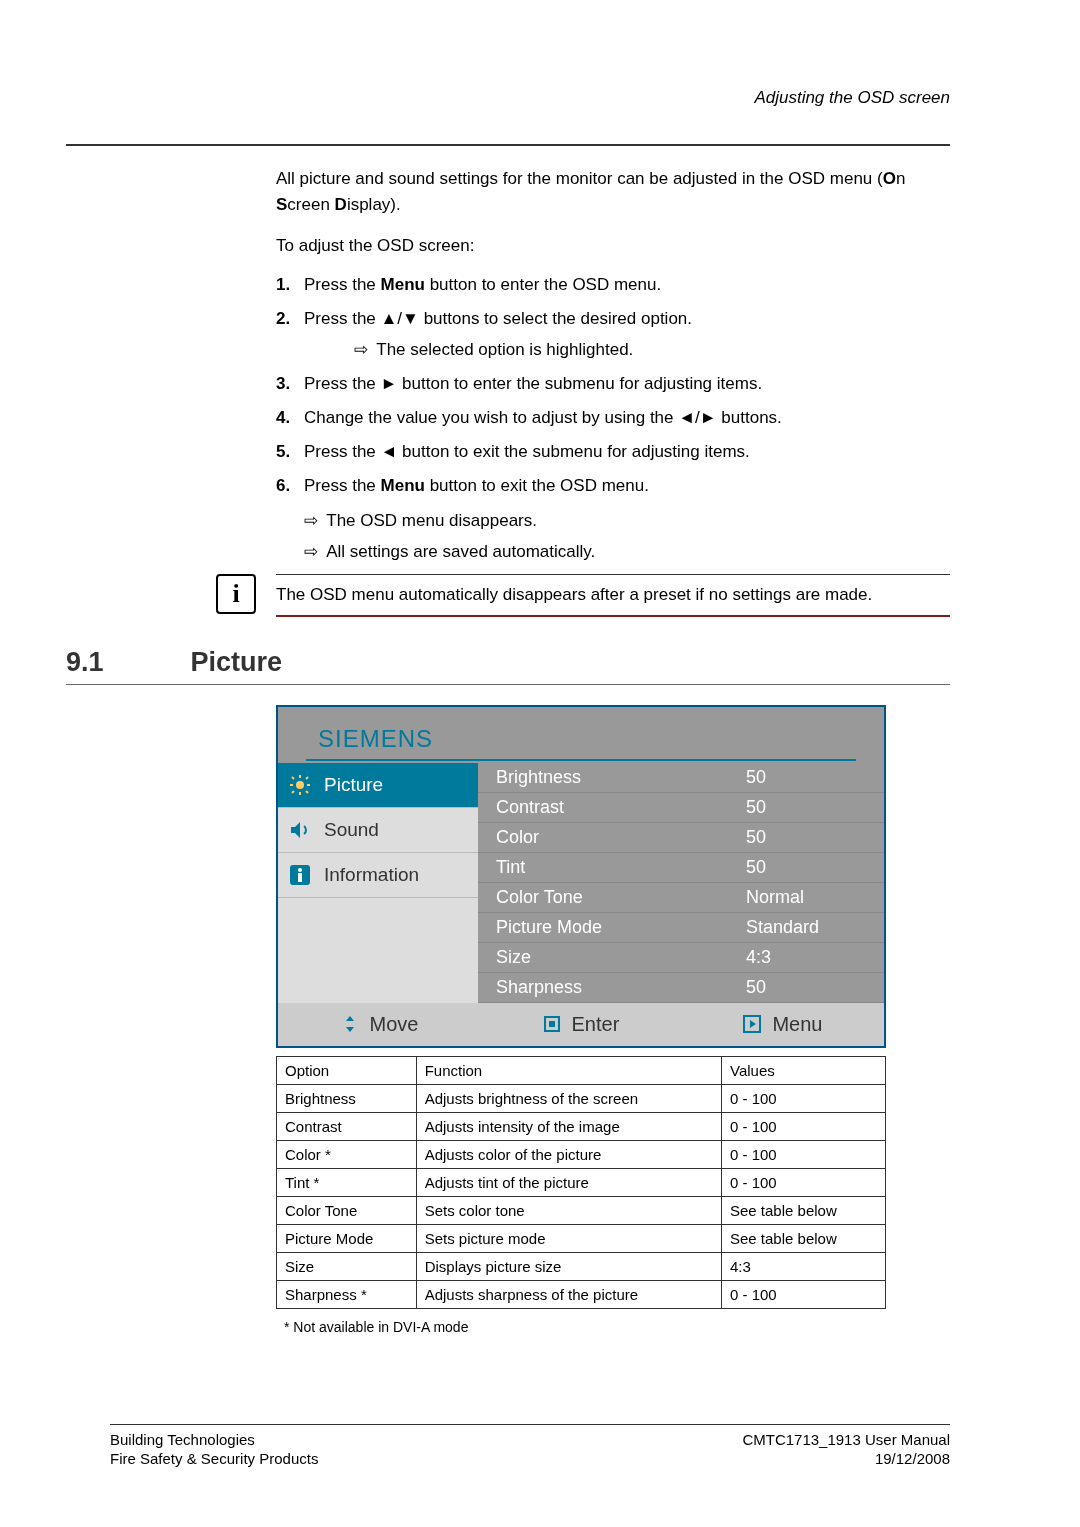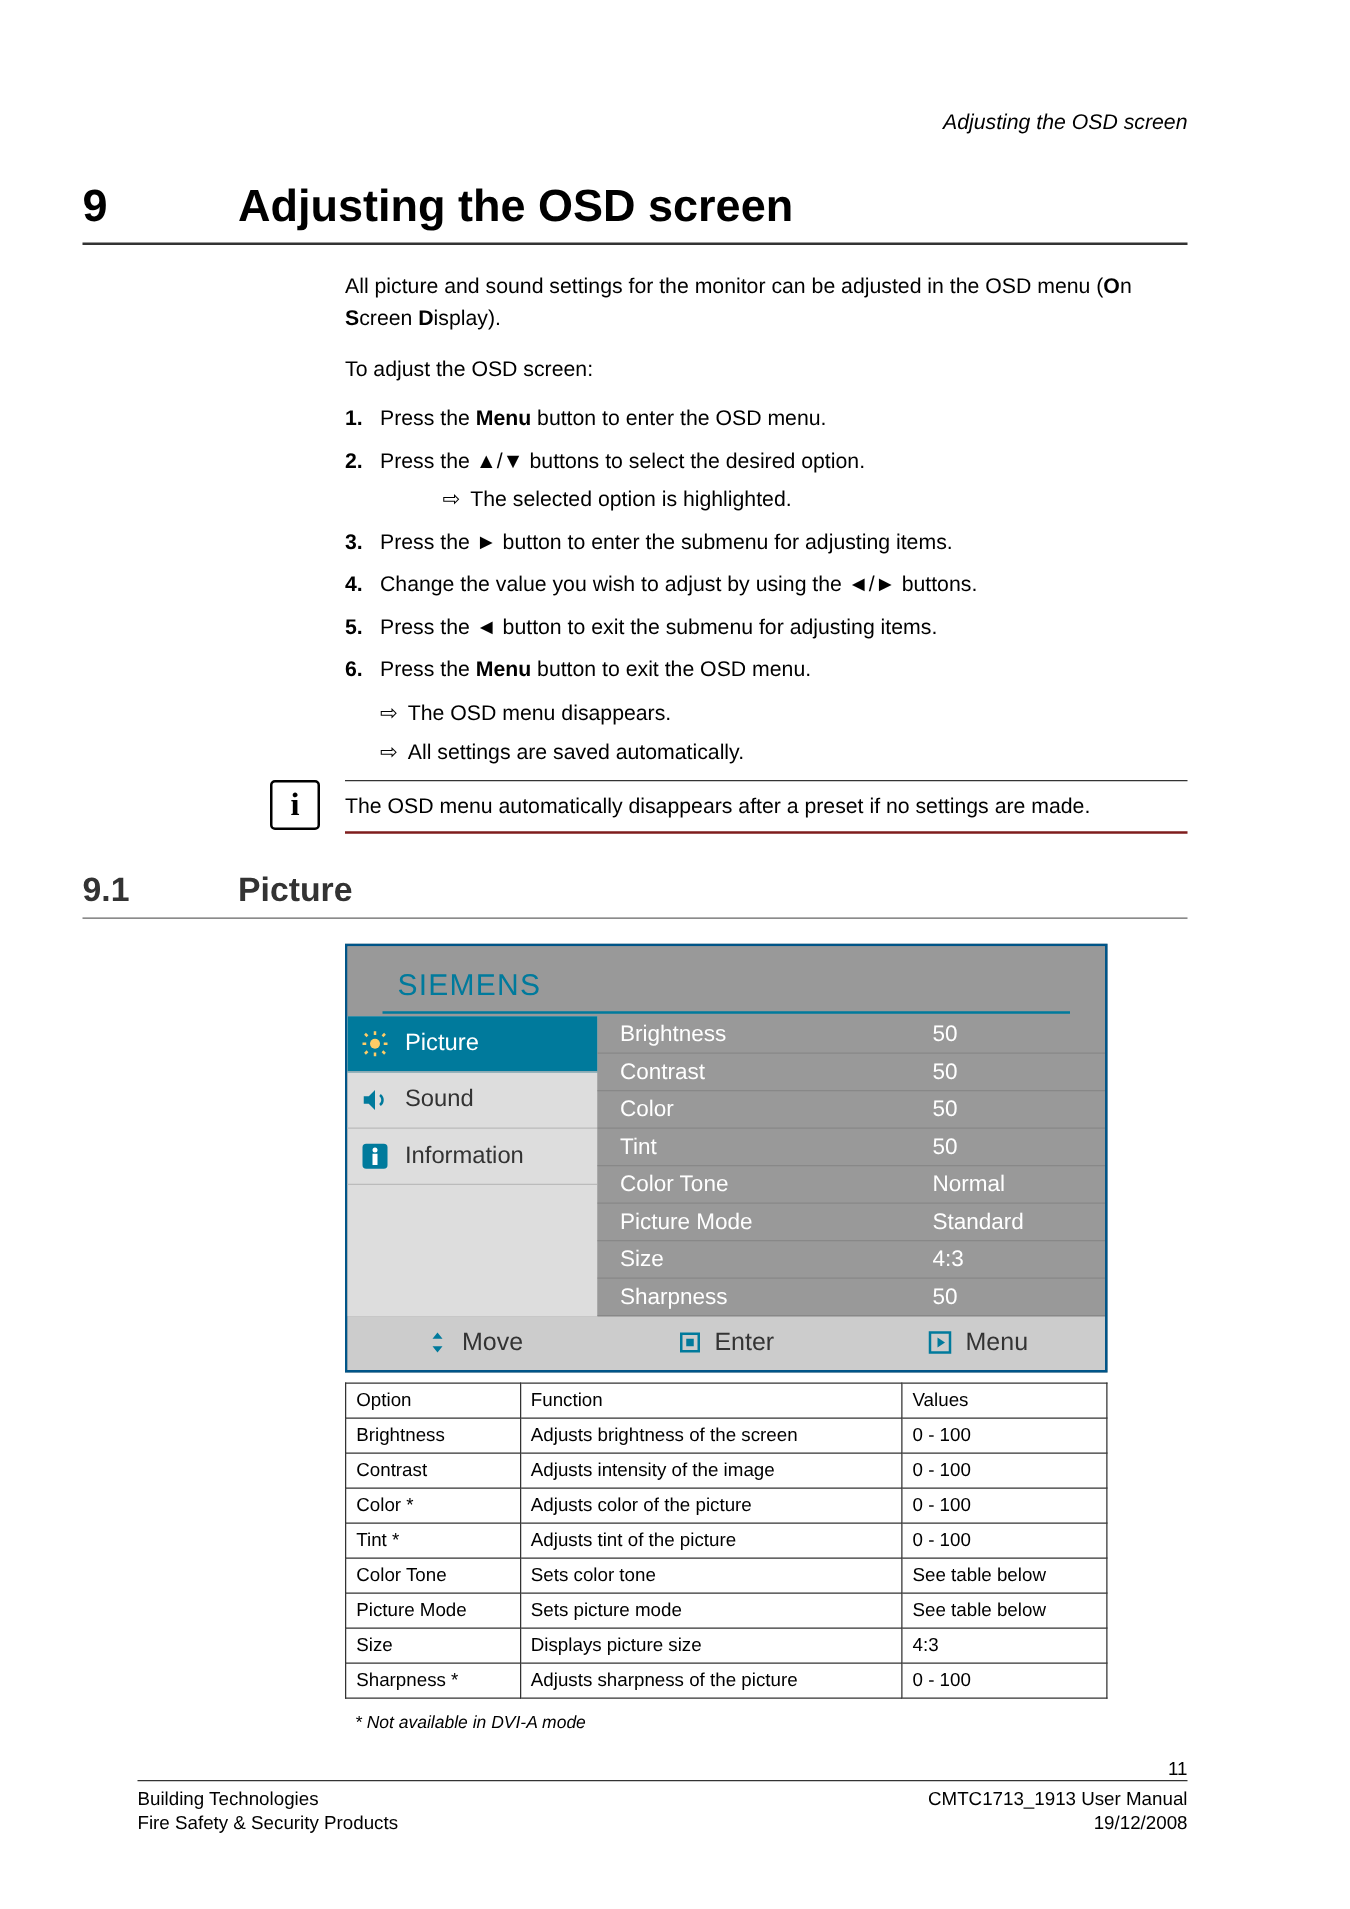--- a/index.html
+++ b/index.html
@@ -39,36 +39,32 @@
     .osd-right { flex: 1; background: #999; padding: 0; }
     .osd-row { display: flex; padding: 4px 18px; font-size: 18px; color: #fff; border-bottom: 1px solid #888; }
     .osd-label { flex: 1; }
     .osd-val { width: 120px; text-align: left; }
     .osd-footer { display: flex; background: #ccc; padding: 10px 0; justify-content: space-around; font-size: 20px; color: #333; }
     .osd-footer span { display: flex; align-items: center; }
     .osd-footer .ficon { margin-right: 10px; }
     .data-table { margin-left: 210px; width: 610px; border-collapse: collapse; font-size: 15px; margin-top: 8px; }
     .data-table th, .data-table td { border: 1px solid #333; padding: 5px 8px; text-align: left; }
     .data-table th { font-weight: normal; }
-    .footnote { margin-left: 218px; font-size: 14px; font-style: italic; margin-top: 10px; }
+    .footnote { margin-left: 218px; font-size: 14px; margin-top: 10px; }
     .page-footer { position: absolute; bottom: 60px; left: 110px; right: 130px; }
     .page-footer .hr3 { border-top: 1px solid #333; margin-bottom: 6px; }
     .page-num { text-align: right; font-size: 15px; }
     .footer-row { display: flex; justify-content: space-between; font-size: 15px; margin-top: 2px; }
   </style>
 </head>
 <body>
 
 <div class="page">
   <div class="header-right">Adjusting the OSD screen</div>
 
-  <div>
-    <span class="section-num">9</span>
-    <span class="section-title">Adjusting the OSD screen</span>
-  </div>
   <div class="hr"></div>
 
   <div class="body-indent">
     <p class="para">
       <span>All picture and sound settings for the monitor can be adjusted in the OSD menu (</span><span class="para-bold-word">O</span><span>n </span><span class="para-bold-word">S</span><span>creen </span><span class="para-bold-word">D</span><span>isplay).</span>
     </p>
     <p class="para">To adjust the OSD screen:</p>
     <ol class="steps">
       <li><span>Press the </span><span class="para-bold-word">Menu</span><span> button to enter the OSD menu.</span></li>
       <li><span>Press the ▲/▼ buttons to select the desired option.</span>
@@ -255,21 +251,20 @@
           <td>Adjusts sharpness of the picture</td>
           <td>0 - 100</td>
         </tr>
   </tbody>
     </table>
 
   <div class="footnote">* Not available in DVI-A mode</div>
 </div>
 
 <div class="page-footer">
-  <div class="page-num">11</div>
   <div class="hr3"></div>
   <div class="footer-row">
     <span>Building Technologies</span>
     <span>CMTC1713_1913 User Manual</span>
   </div>
   <div class="footer-row">
     <span>Fire Safety &amp; Security Products</span>
     <span>19/12/2008</span>
   </div>
 </div>

